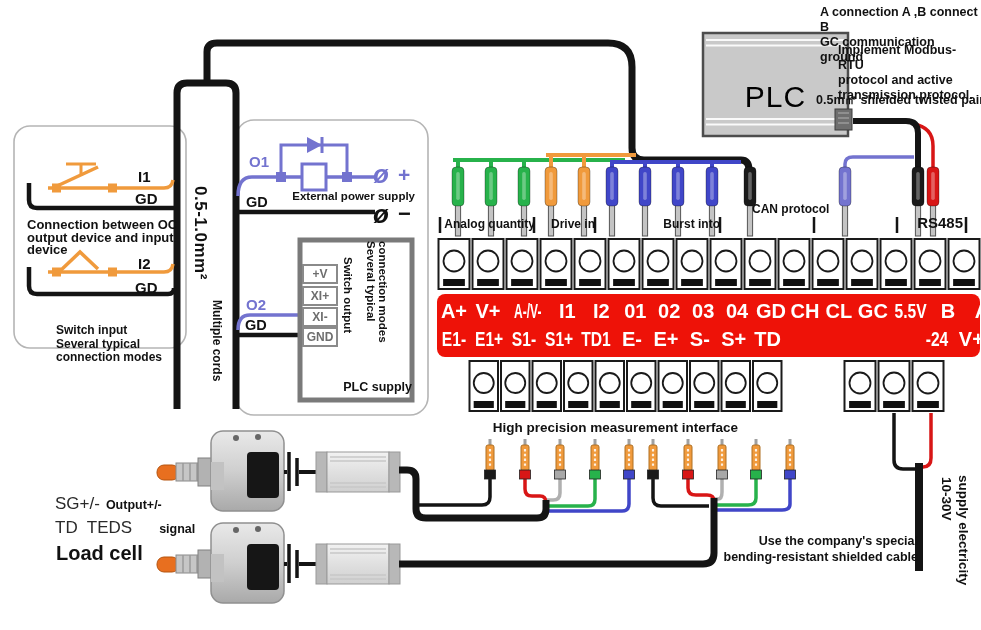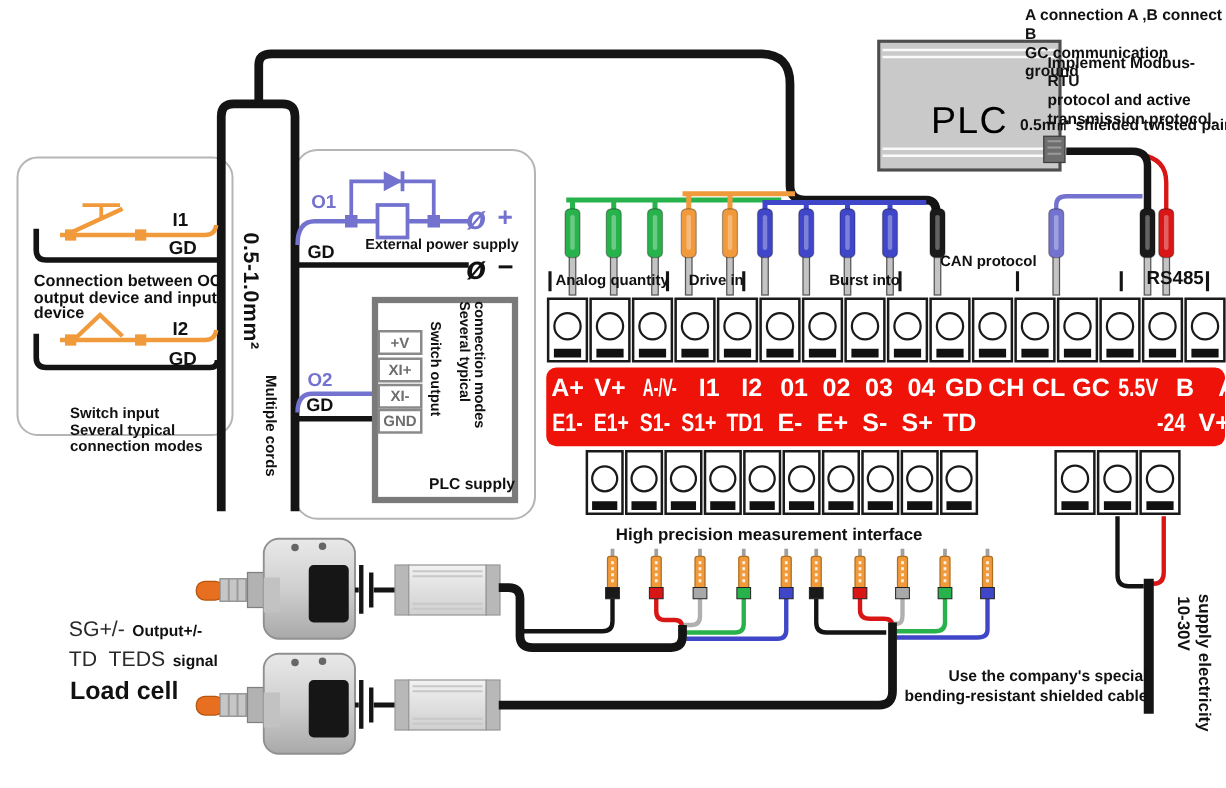--- a/index.html
+++ b/index.html
@@ -451,21 +451,21 @@
       <span style="transform: scaleX(0.78); transform-origin: center center;">-24</span>
       <span>V+</span>
     </div>
 
 <div class="lbl center" style="left:476px;top:420px;width:262px;font-size:13.5px;">High precision measurement interface</div>
 
 <div class="legend-row" style="top:494px;">
   <span class="big">SG+/-</span>
   <span class="small">Output+/-</span>
 </div>
-<div class="legend-row" style="top:518px;">
+<div class="legend-row" style="top:518px;gap:21px;">
   <span class="big">TD  TEDS</span>
   <span class="small">signal</span>
 </div>
 <div class="lbl" style="left:56px;top:542px;font-size:20px;">Load cell</div>
 
 <div class="lbl center" style="left:716px;top:533px;width:202px;font-size:12.5px;line-height:16px;">Use the company's special
 bending-resistant shielded cable</div>
 <div class="vtext" style="left:939px;top:477px;font-size:13.5px;font-weight:600;">10-30V</div>
 <div class="vtext" style="left:956px;top:475px;font-size:13.5px;font-weight:600;">supply electricity</div>
 

